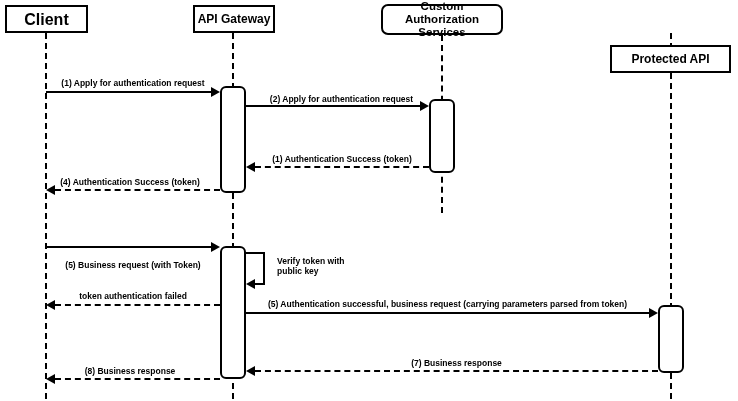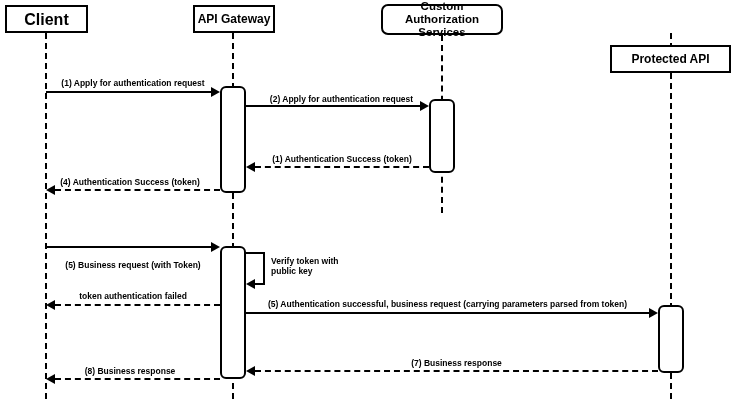--- a/index.html
+++ b/index.html
@@ -129,21 +129,21 @@
   <div class="head left" style="left:46px; top:185px;"></div>
 
   <div class="mlabel" style="left:46px; top:235px; width:174px;margin-top:25px;">(5) Business request (with Token)</div>
   <div class="mline solid" style="left:46px; top:246px; width:165px;"></div>
   <div class="head right" style="left:211px; top:242px;"></div>
 
   <div class="mline solid" style="left:246px; top:252px; width:19px;"></div>
   <div class="vline" style="left:263px; top:252px; height:32px;"></div>
   <div class="mline solid" style="left:252px; top:283px; width:13px;"></div>
   <div class="head left" style="left:246px; top:279px;"></div>
-  <div class="mlabel wrap" style="left:271px; top:256px; width:72px;">Verify token with public key</div>
+  <div class="mlabel wrap" style="left:277px; top:256px; width:72px;">Verify token with public key</div>
 
   <div class="mlabel" style="left:46px; top:291px; width:174px;">token authentication failed</div>
   <div class="mline dashed" style="left:55px; top:304px; width:165px;"></div>
   <div class="head left" style="left:46px; top:300px;"></div>
 
   <div class="mlabel" style="left:246px; top:299px; width:403px;">(5) Authentication successful, business request (carrying parameters parsed from token)</div>
   <div class="mline solid" style="left:246px; top:312px; width:403px;"></div>
   <div class="head right" style="left:649px; top:308px;"></div>
 
   <div class="mlabel" style="left:255px; top:358px; width:403px;">(7) Business response</div>

